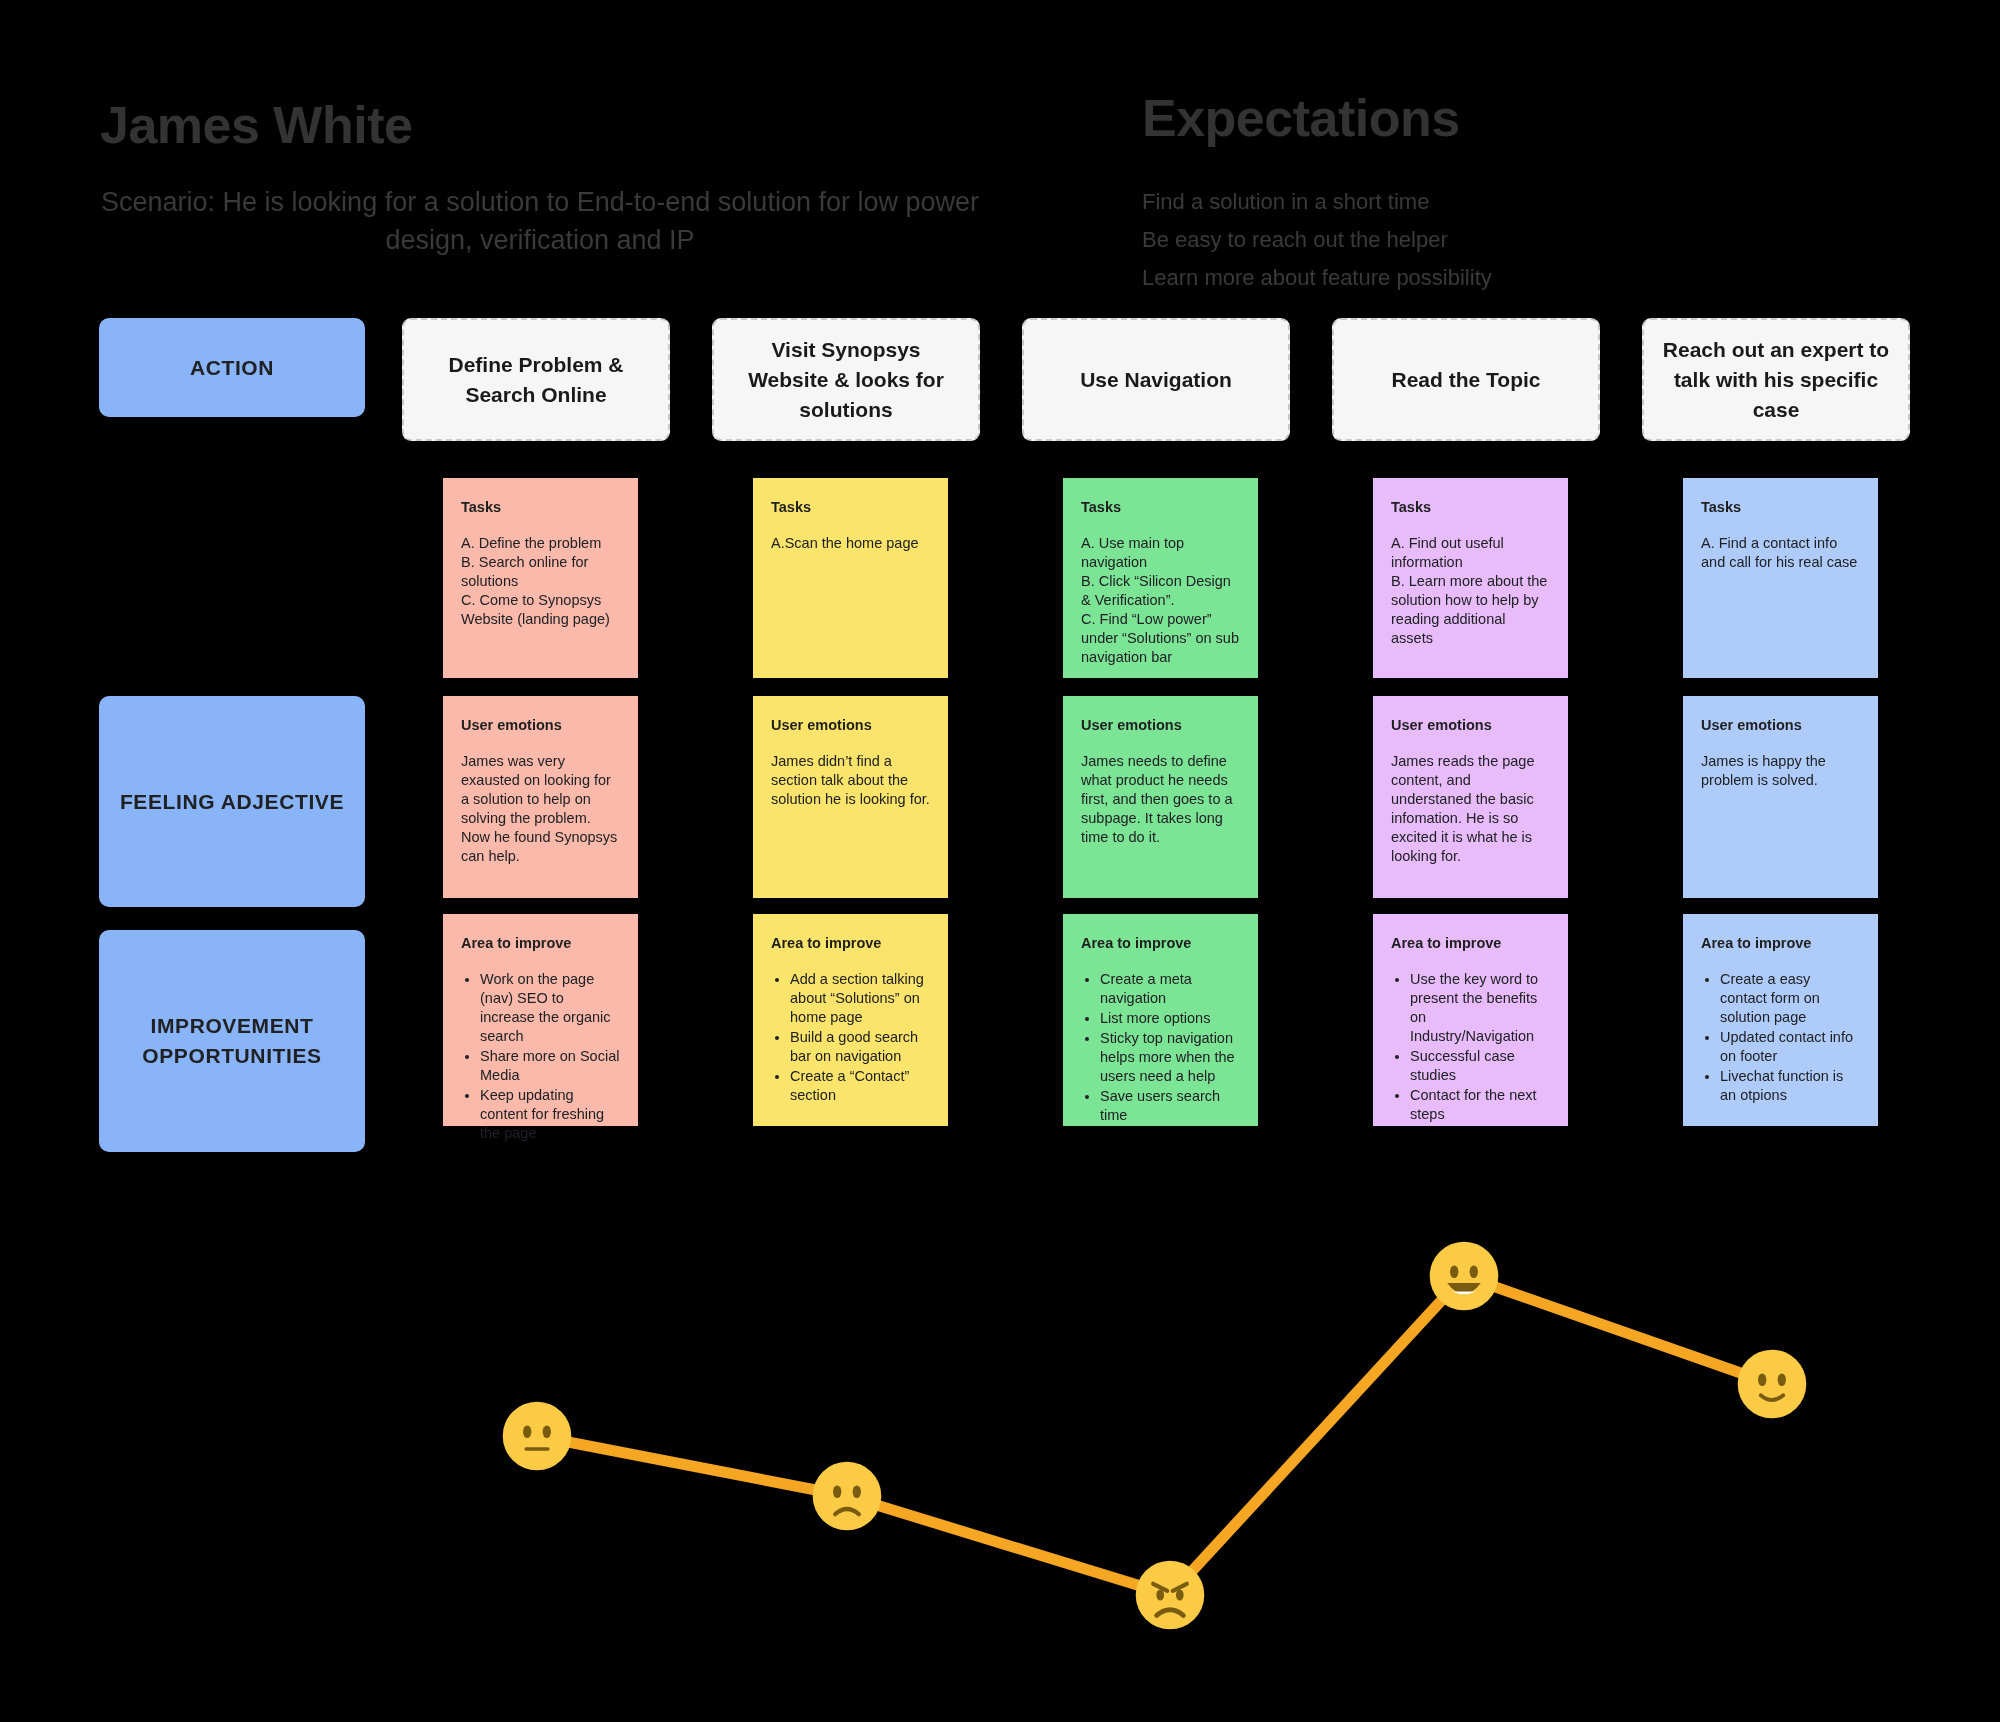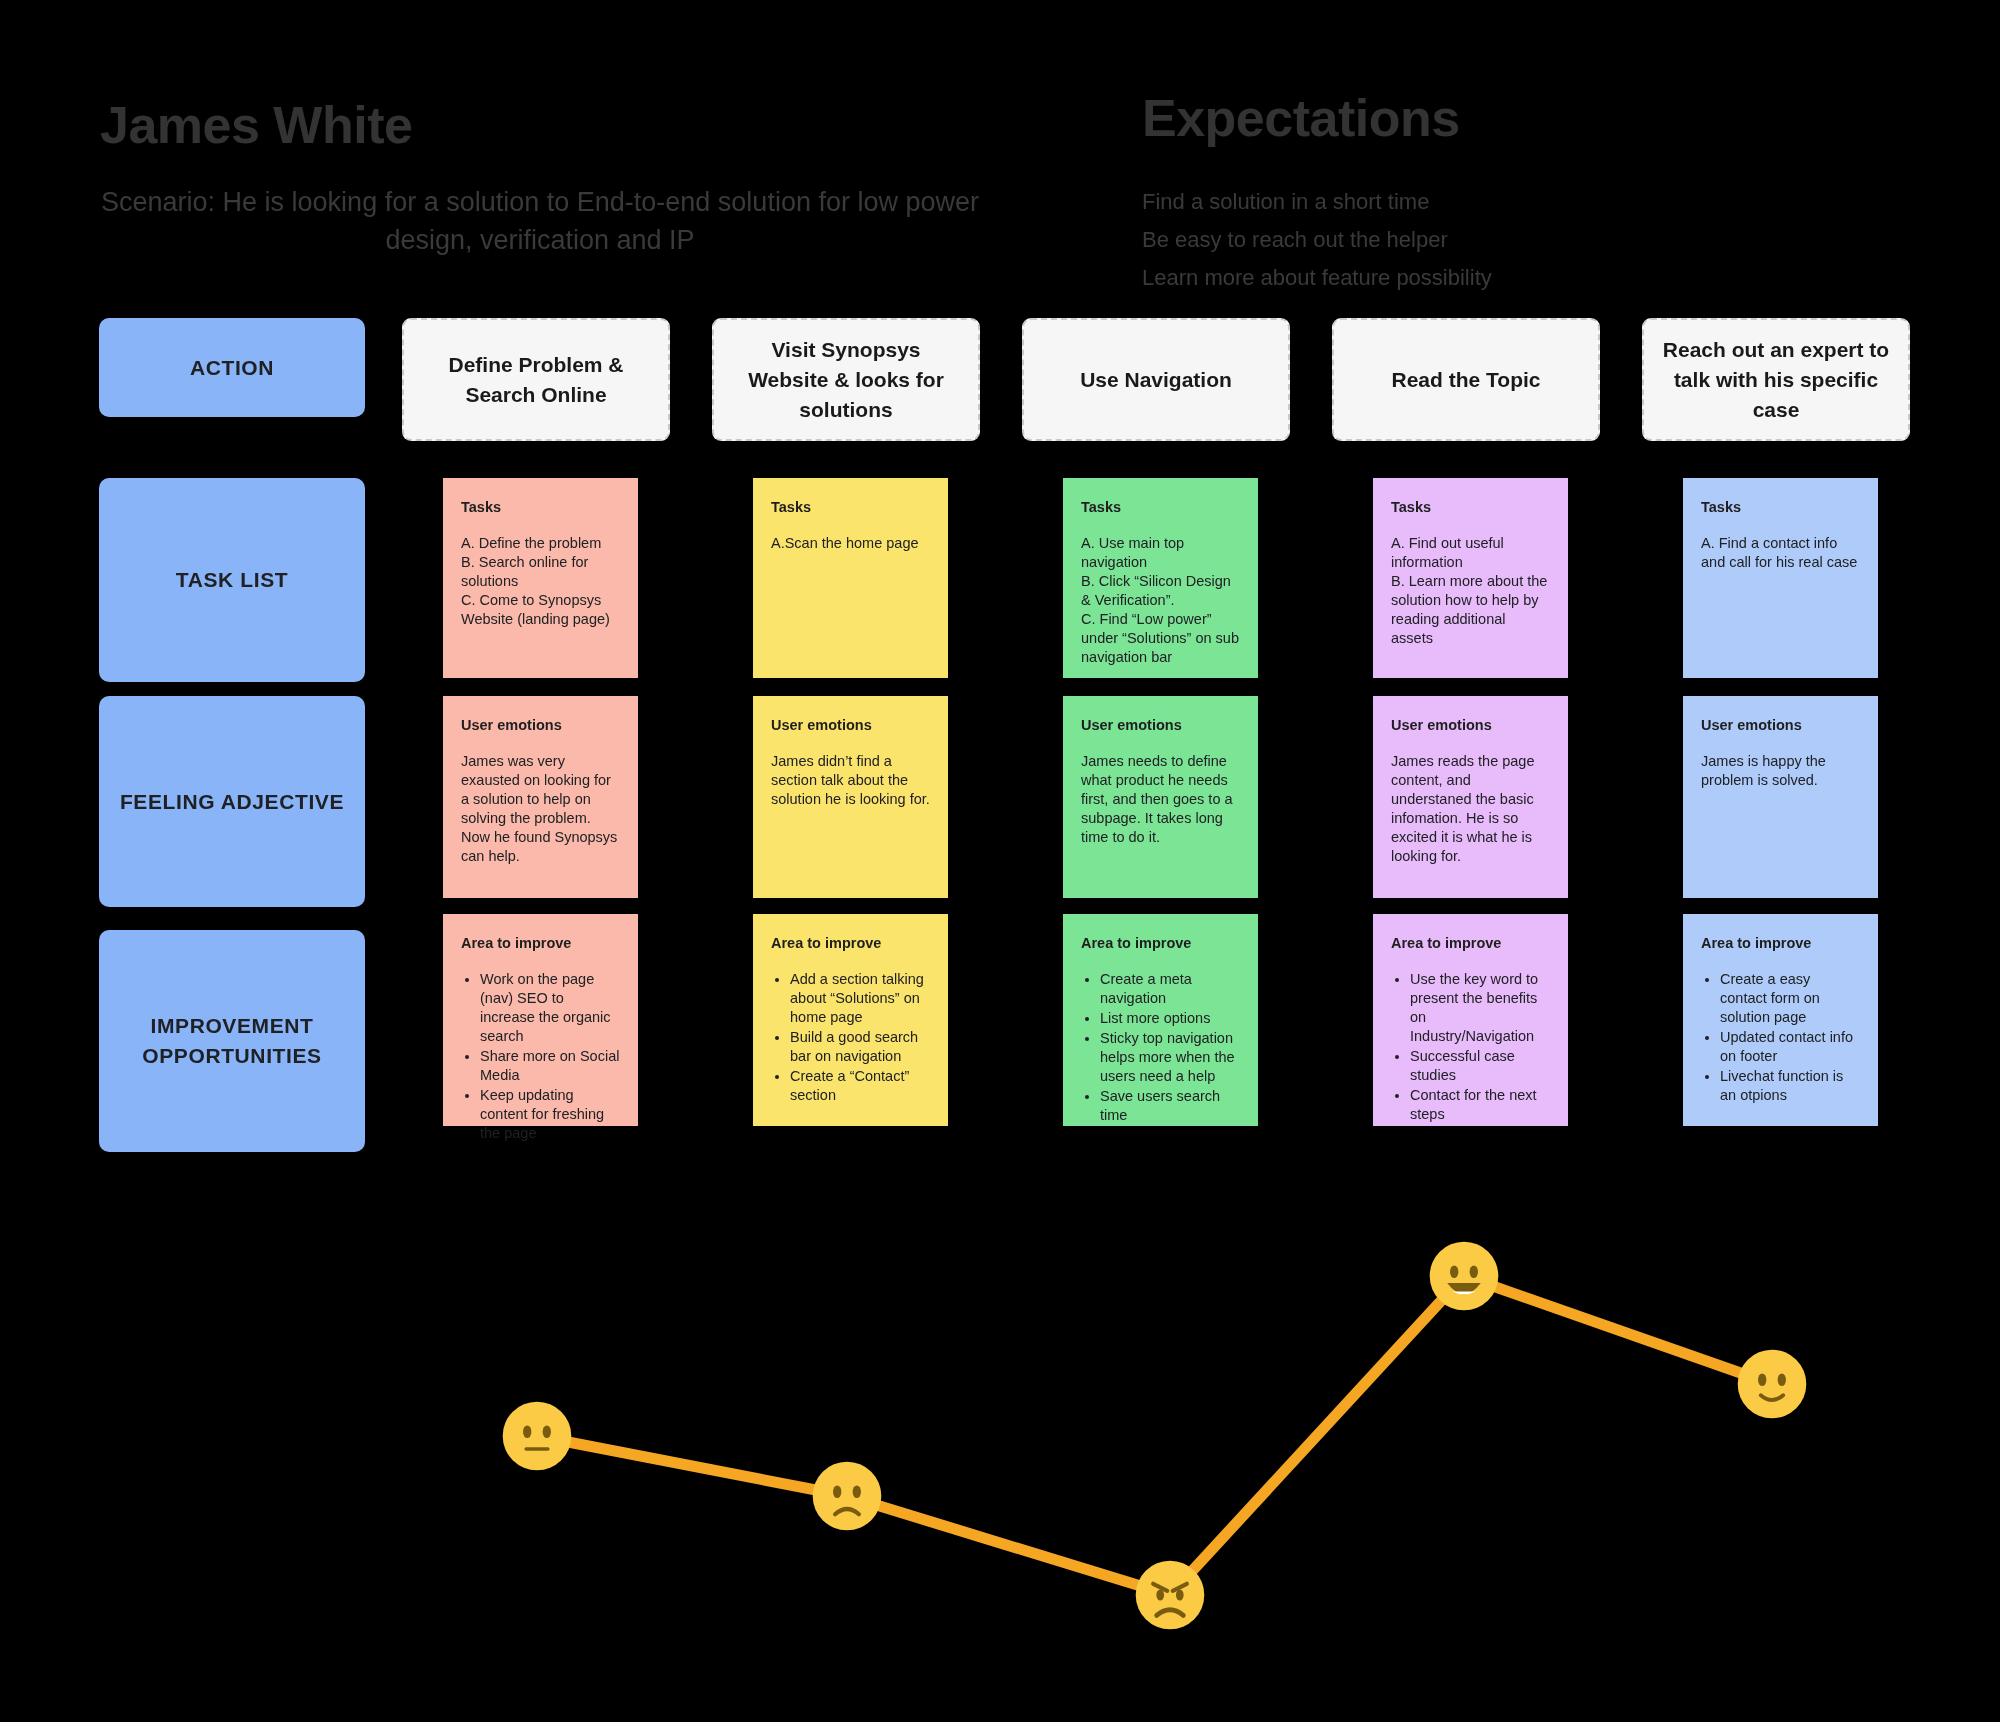--- a/index.html
+++ b/index.html
@@ -134,21 +134,20 @@
     <div class="row row-action">
       <div class="row-label">ACTION</div>
       <div class="action-card" style="left:402px">Define Problem &amp; Search Online</div>
       <div class="action-card" style="left:712px">Visit Synopsys Website &amp; looks for solutions</div>
       <div class="action-card" style="left:1022px">Use Navigation</div>
       <div class="action-card" style="left:1332px">Read the Topic</div>
       <div class="action-card" style="left:1642px">Reach out an expert to talk with his specific case</div>
     </div>
 
     <div class="row row-tasks">
-      <div class="row-label">TASK LIST</div>
 
       <div class="note note-tasks c-pink" style="left:443px">
         <div class="note-head">Tasks</div>
         <div class="note-lines">
           <div>A. Define the problem</div>
           <div>B. Search online for solutions</div>
           <div>C. Come to Synopsys Website (landing page)</div>
         </div>
       </div>
 

